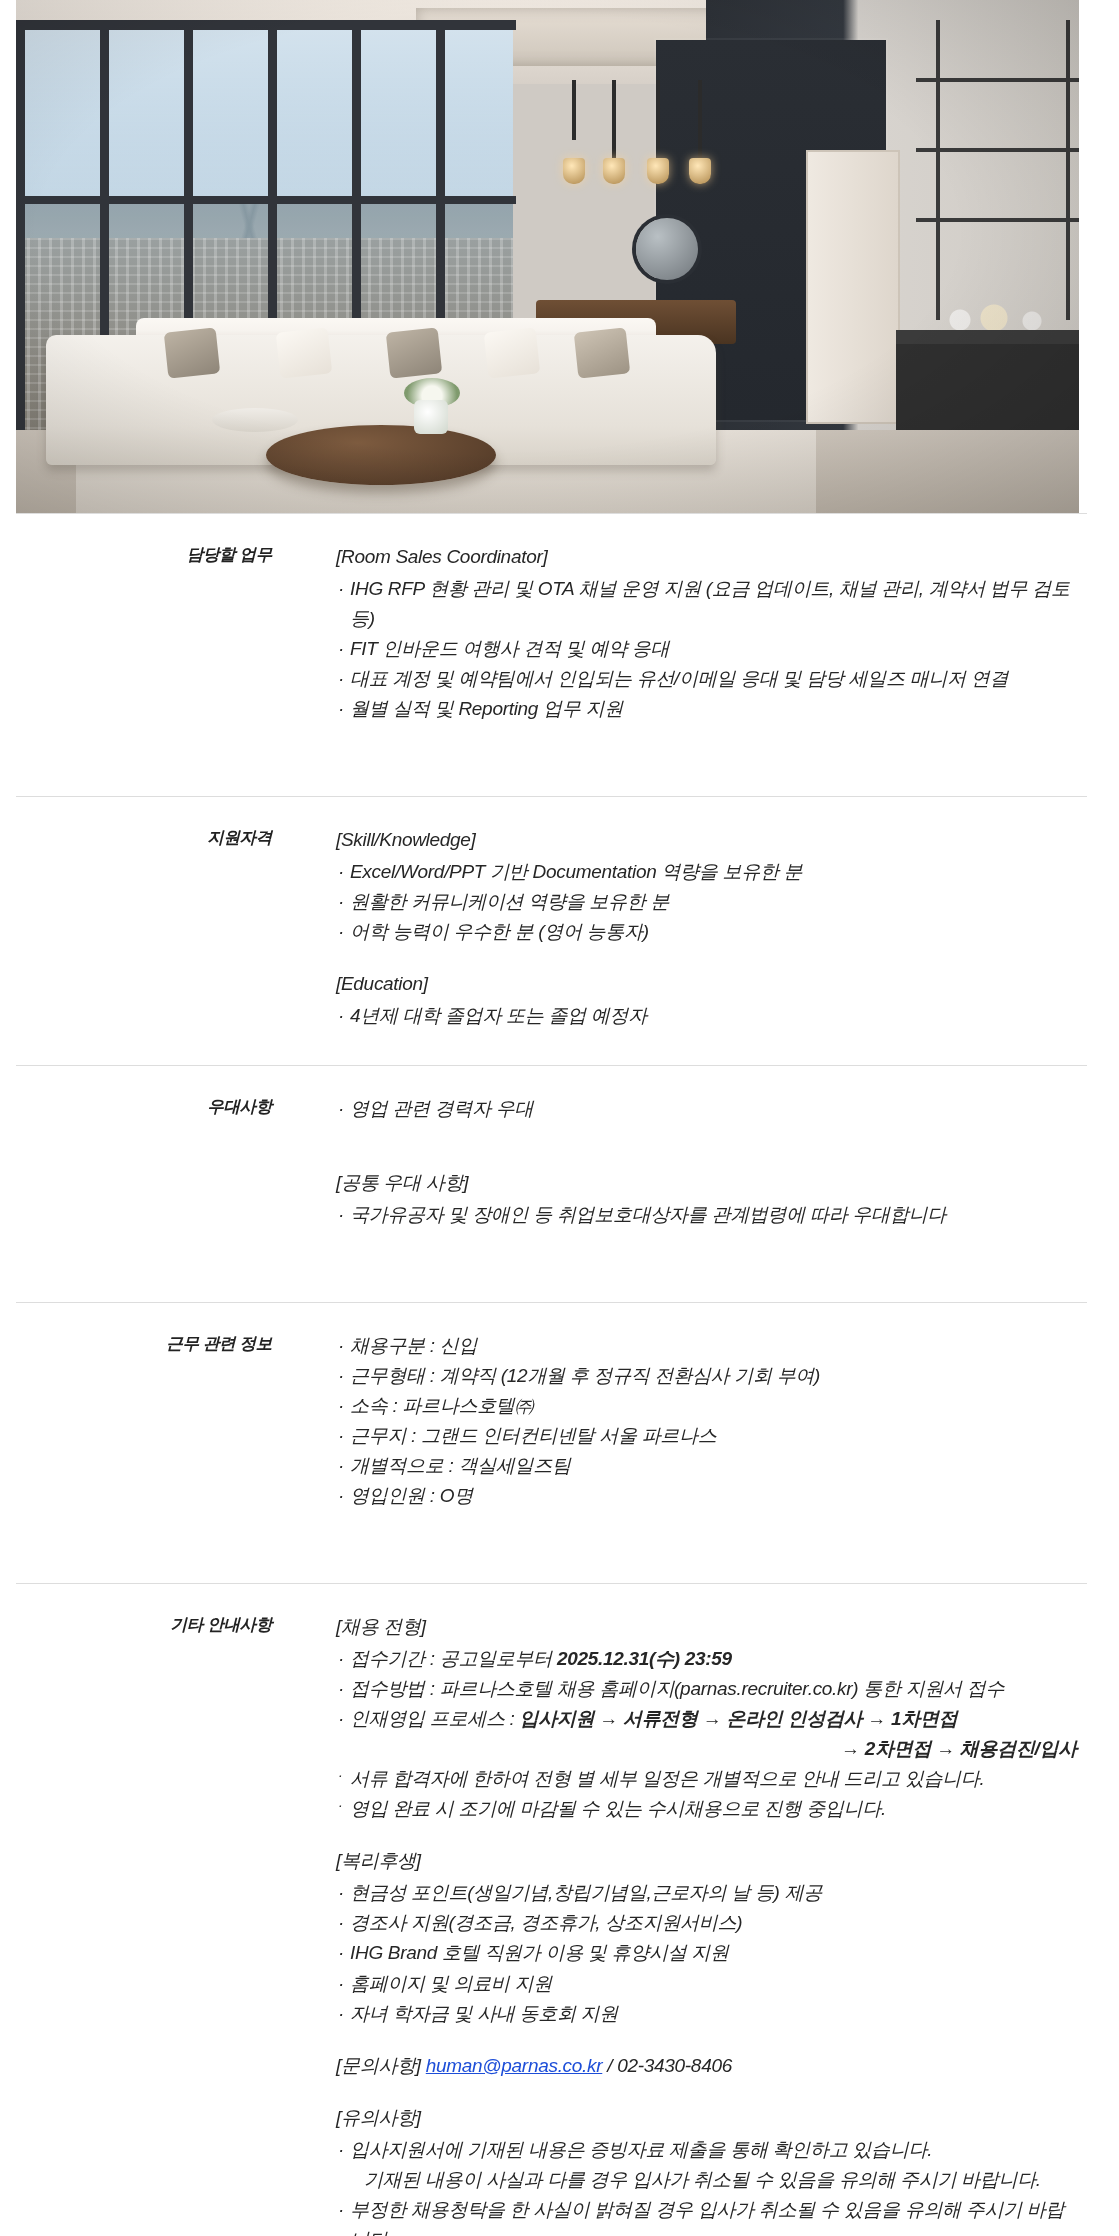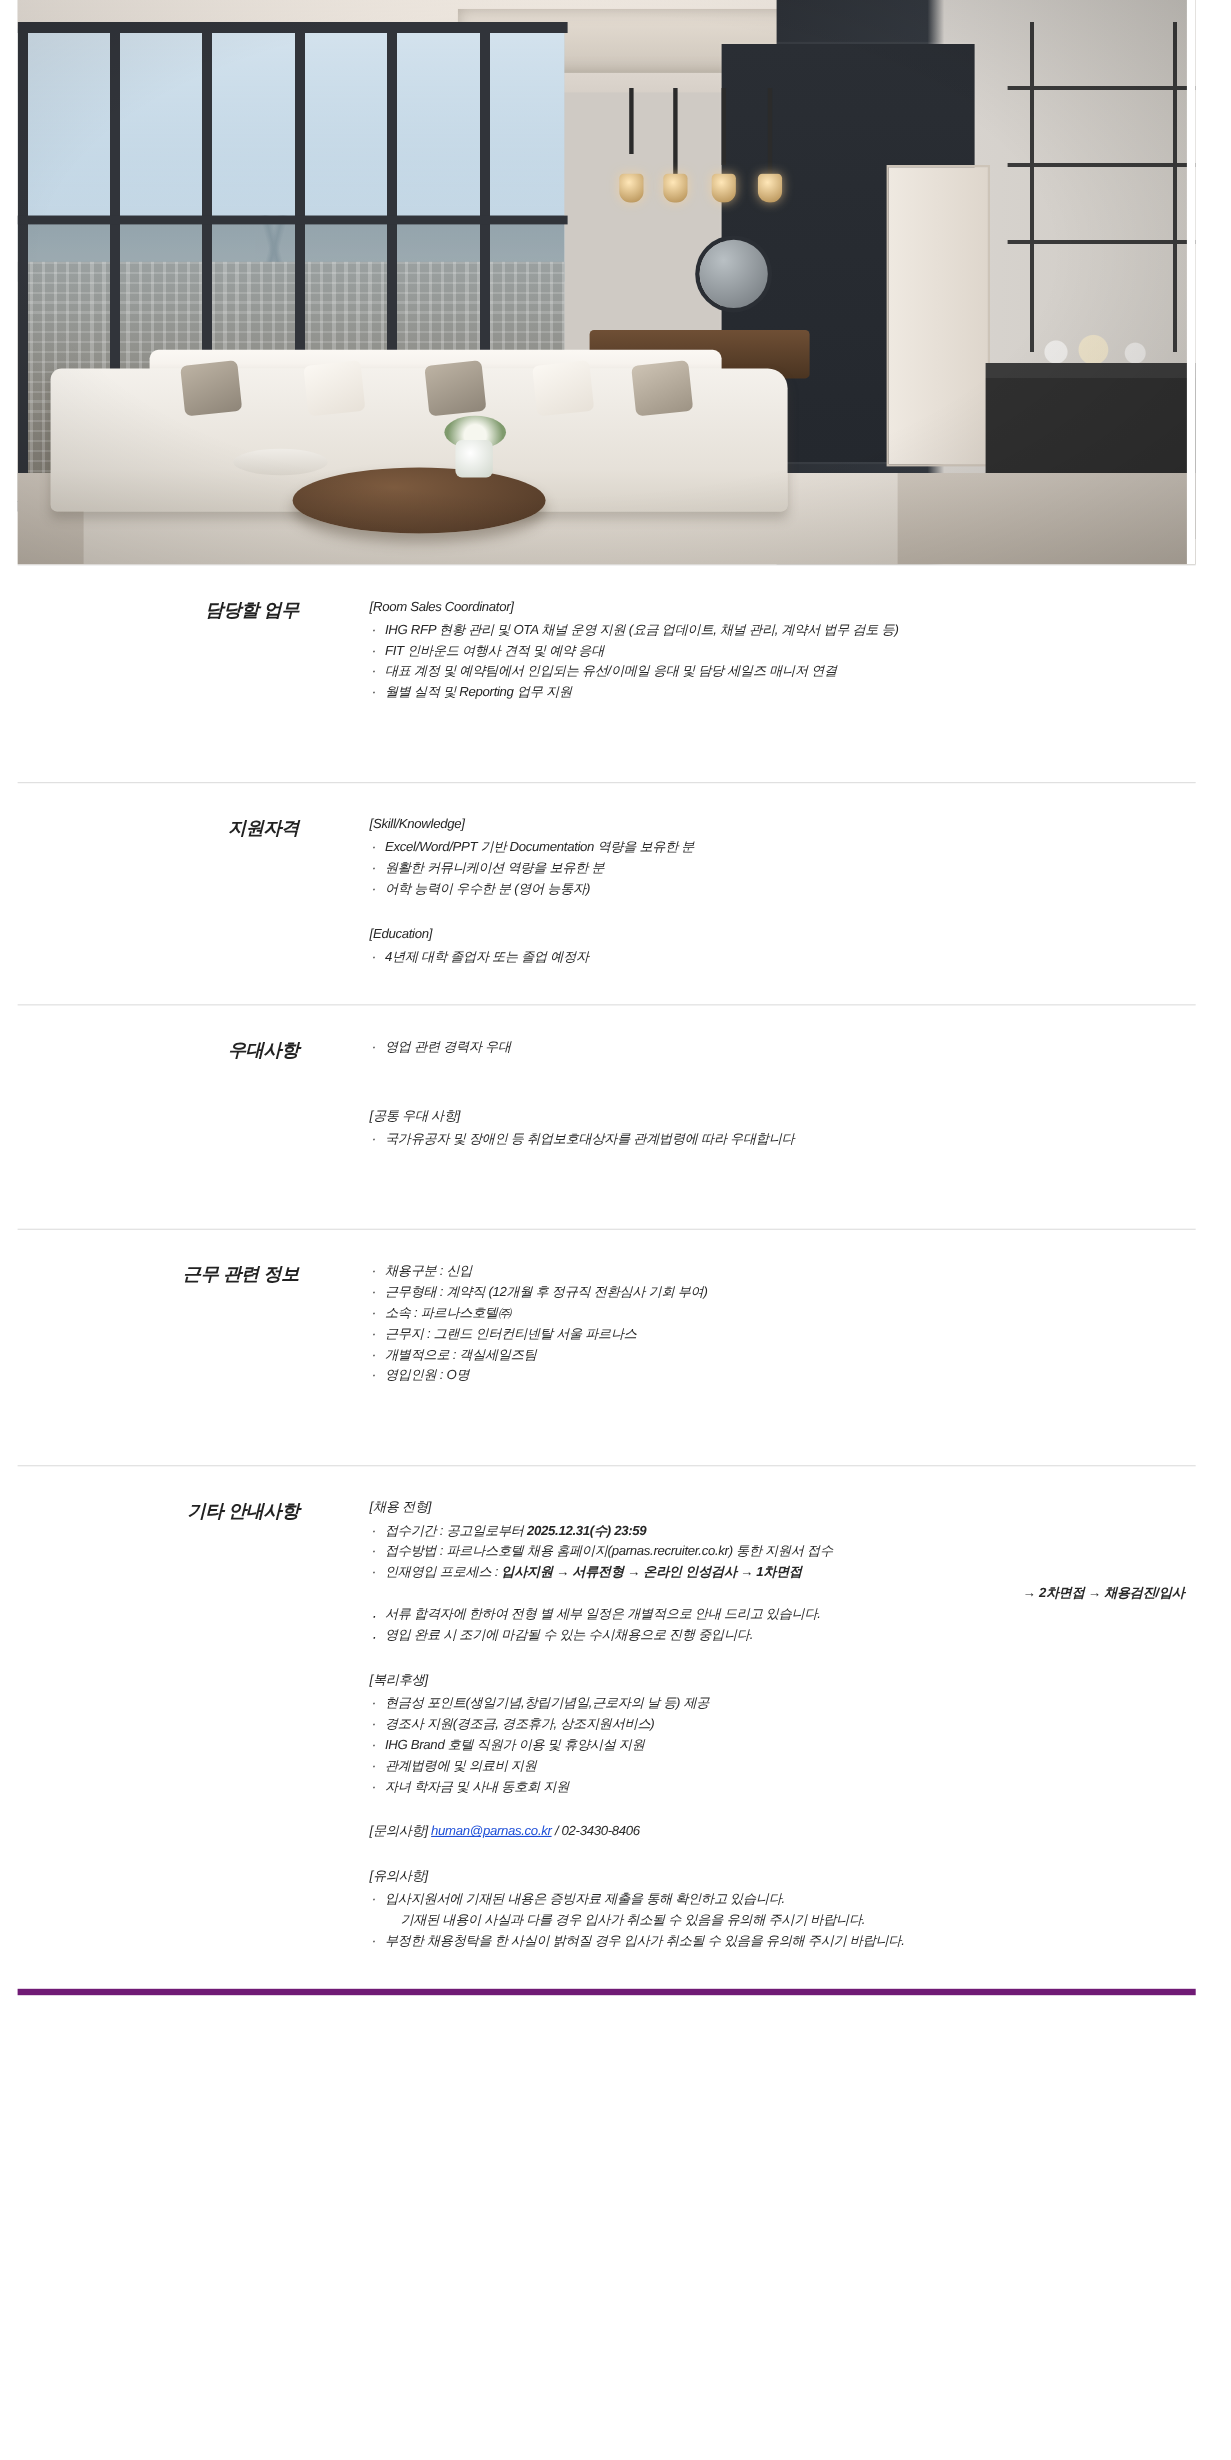--- a/index.html
+++ b/index.html
@@ -206,21 +206,21 @@
     text-align: right;
     font-size: 16.5px;
     font-weight: bold;
     color: #222222;
     letter-spacing: -0.3px;
   }
   .row .body {
     flex: 1;
     box-sizing: border-box;
     padding: 28px 10px 34px 40px;
-    font-size: 12px;
+    font-size: 19px;
     line-height: 1.58;
     color: #262626;
     letter-spacing: -0.3px;
   }
   .block-title { margin: 0 0 2px 0; }
   ul.items { list-style: none; margin: 0; padding: 0; }
   ul.items li { position: relative; padding-left: 14px; }
   ul.items li::before {
     content: "·";
     position: absolute; left: 2px; top: 0;
@@ -365,21 +365,21 @@
           <li>영입 완료 시 조기에 마감될 수 있는 수시채용으로 진행 중입니다.</li>
         </ul>
 
         <div class="gap"></div>
 
         <div class="block-title">[복리후생]</div>
         <ul class="items">
           <li>현금성 포인트(생일기념,창립기념일,근로자의 날 등) 제공</li>
           <li>경조사 지원(경조금, 경조휴가, 상조지원서비스)</li>
           <li>IHG Brand 호텔 직원가 이용 및 휴양시설 지원</li>
-          <li>관계법령에 및 의료비 지원</li>
+          <li>홈페이지 및 의료비 지원</li>
           <li>자녀 학자금 및 사내 동호회 지원</li>
         </ul>
 
         <div class="gap"></div>
 
         <div>
           <span>[문의사항] </span><a class="mail-link" href="#">human@parnas.co.kr</a><span> / 02-3430-8406</span>
         </div>
 
         <div class="gap"></div>

